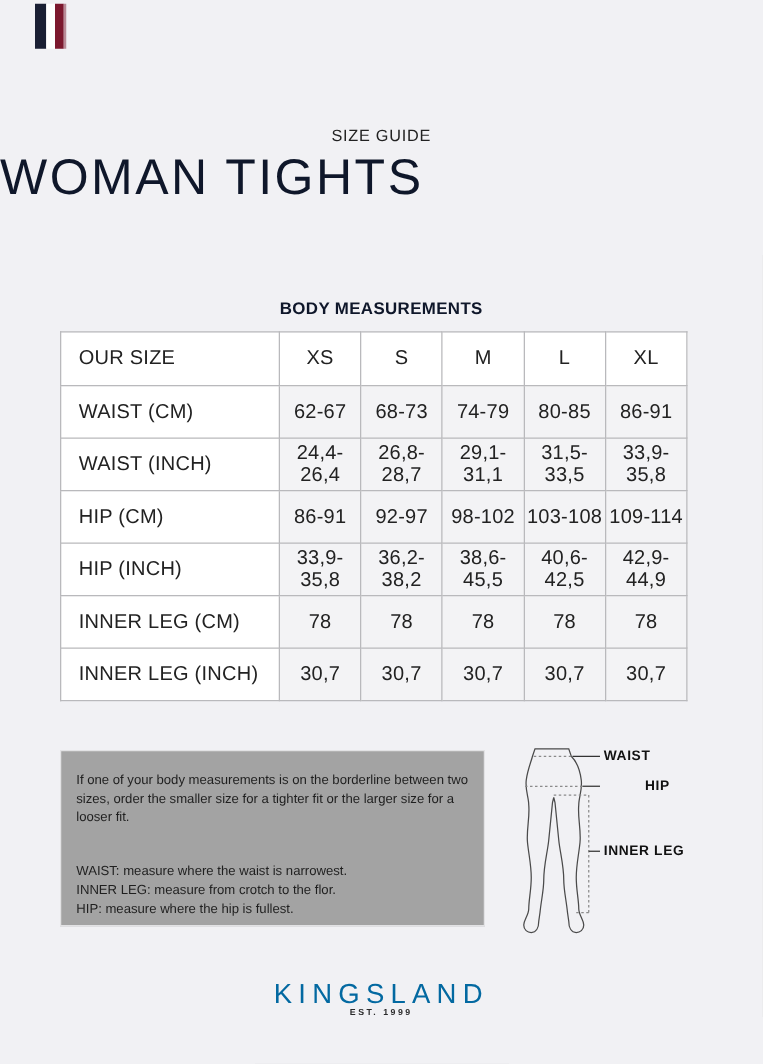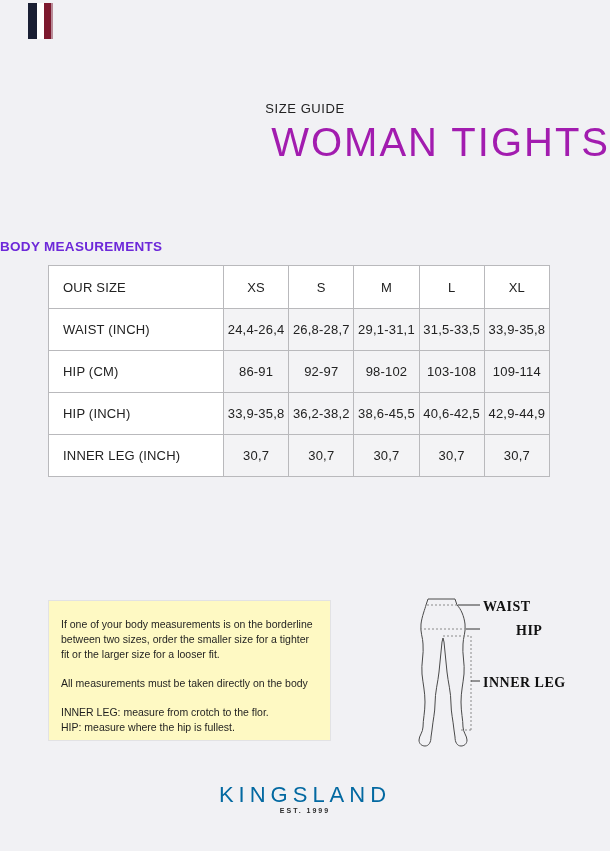--- a/index.html
+++ b/index.html
@@ -16,58 +16,58 @@
   .flag-white { width:7px;  background:#ffffff; }
   .flag-maroon{ width:7px;  background:#7c182e; }
   .flag-pink  { width:2px;  background:#b98b97; }
 
   
   .eyebrow {
     position:absolute; top:101px; left:0; width:100%; text-align:center;
     font-size:13px; letter-spacing:0.6px; color:#222;
   }
   .title {
-    position:absolute; top:120px; left:0; width:100%; text-align:right;
-    font-size:40px; font-weight:300; letter-spacing:2px; color:#a21caf;
+    position:absolute; top:120px; left:0; width:100%; text-align:left;
+    font-size:40px; font-weight:300; letter-spacing:2px; color:#0f172a;
   }
   .table-heading {
-    position:absolute; top:239px; left:0; width:100%; 
-    font-size:13.5px; font-weight:600; letter-spacing:0.3px; color:#6d28d9;
+    position:absolute; top:239px; left:0; width:100%; text-align:center;
+    font-size:13.5px; font-weight:600; letter-spacing:0.3px; color:#0f172a;
   }
 
   
   .size-table {
     position:absolute; left:48px; top:265px; width:502px;
     border-collapse:collapse; table-layout:fixed;
   }
   .size-table th, .size-table td {
-    border:1px solid #b9b9bc; font-size:13px; font-weight:normal;
+    border:1px solid #b9b9bc; font-size:16px; font-weight:normal;
     color:#222; letter-spacing:0.2px; text-align:center; background:#f3f3f5;
   }
   .size-table col.c-label { width:175px; }
   .size-table tr { height:42px; }
   .size-table tr.head-row { height:43px; }
   .size-table .cell-label { text-align:left; padding-left:14px; background:#ffffff; }
   .size-table .head-row th { background:#ffffff; }
 
   
   .note-box {
-    position:absolute; left:48px; top:600px; width:283px; height:141px;
-    background:#fef9c3; border:1px solid #e2e2e4;
+    position:absolute; left:48px; top:600px; width:340px; height:141px;
+    background:#a3a3a3; border:1px solid #e2e2e4;
     padding:16px 12px 0 12px;
     font-size:10.5px; line-height:1.42; color:#1f1f1f;
   }
   .note-box .gap { height:14px; }
 
   
   .diagram { position:absolute; left:405px; top:592px; width:175px; height:172px; }
   .diagram svg { position:absolute; left:0; top:0; }
   .diag-label {
-    position:absolute; left:78px; font-size:14px; font-weight:600;
-    letter-spacing:0.5px; color:#111; white-space:nowrap;font-family:Liberation Serif, serif;
+    position:absolute; left:78px; font-size:11px; font-weight:600;
+    letter-spacing:0.5px; color:#111; white-space:nowrap;
   }
   .diag-label.waist { top:7px; }
   .diag-label.hip { top:31px;padding-left:33px; }
   .diag-label.innerleg { top:83px; }
 
   
   .logo {
     position:absolute; top:782px; left:0; width:100%; text-align:center;
     font-size:22px; letter-spacing:5px; color:#0369a1;
   }
@@ -104,20 +104,28 @@
     <tbody>
         <tr class="head-row">
       <th class="cell-label">OUR SIZE</th>
       <th>XS</th>
       <th>S</th>
       <th>M</th>
       <th>L</th>
       <th>XL</th>
     </tr>
     <tr>
+      <td class="cell-label">WAIST (CM)</td>
+      <td>62-67</td>
+      <td>68-73</td>
+      <td>74-79</td>
+      <td>80-85</td>
+      <td>86-91</td>
+    </tr>
+    <tr>
       <td class="cell-label">WAIST (INCH)</td>
       <td>24,4-26,4</td>
       <td>26,8-28,7</td>
       <td>29,1-31,1</td>
       <td>31,5-33,5</td>
       <td>33,9-35,8</td>
     </tr>
     <tr>
       <td class="cell-label">HIP (CM)</td>
       <td>86-91</td>
@@ -128,35 +136,43 @@
     </tr>
     <tr>
       <td class="cell-label">HIP (INCH)</td>
       <td>33,9-35,8</td>
       <td>36,2-38,2</td>
       <td>38,6-45,5</td>
       <td>40,6-42,5</td>
       <td>42,9-44,9</td>
     </tr>
     <tr>
+      <td class="cell-label">INNER LEG (CM)</td>
+      <td>78</td>
+      <td>78</td>
+      <td>78</td>
+      <td>78</td>
+      <td>78</td>
+    </tr>
+    <tr>
       <td class="cell-label">INNER LEG (INCH)</td>
       <td>30,7</td>
       <td>30,7</td>
       <td>30,7</td>
       <td>30,7</td>
       <td>30,7</td>
     </tr>
   </tbody>
     </table>
 
   <div class="note-box">
     <div>If one of your body measurements is on the borderline between two sizes, order the smaller size for a tighter fit or the larger size for a looser fit.</div>
     <div class="gap"></div>
-    <div>All measurements must be taken directly on the body</div>
     <div class="gap"></div>
+    <div>WAIST: measure where the waist is narrowest.</div>
     <div>INNER LEG: measure from crotch to the flor.</div>
     <div>HIP: measure where the hip is fullest.</div>
   </div>
 
   <div class="diagram">
     <svg width="175" height="172" viewBox="0 0 175 172">
 
       <path d="M 23,7 H 50 L 52,13
                C 56,17 59,24 60,32 C 61,40 58,46 58,52
                C 57,62 60,72 59,82 C 58,92 56,100 56,110

